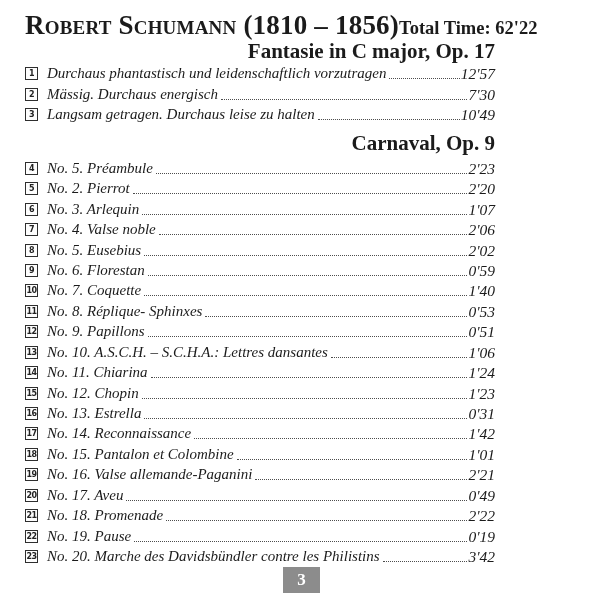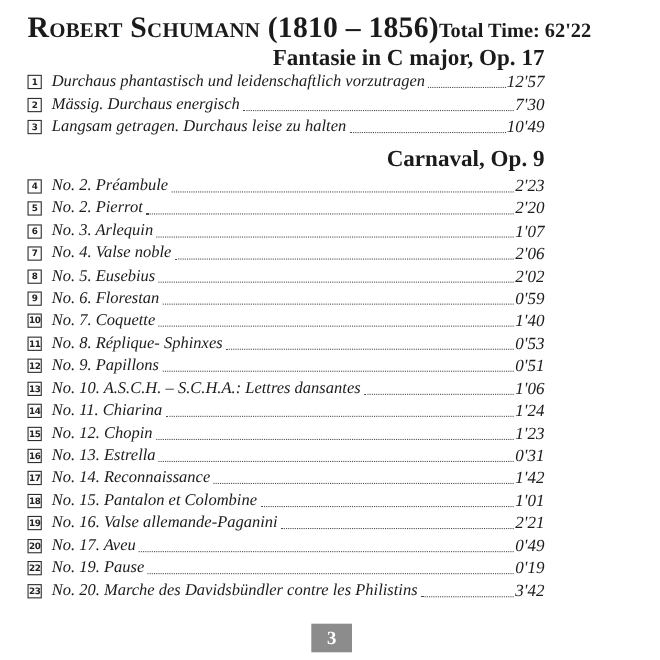--- a/index.html
+++ b/index.html
@@ -136,21 +136,21 @@
     <span class="track-title">Langsam getragen. Durchaus leise zu halten</span>
     <span class="leader"></span>
     <span class="track-time">10'49</span>
   </div>
 </div>
 
   <div class="section-heading second">Carnaval, Op. 9</div>
   <div class="tracks" id="tracks-1">
   <div class="track-row">
     <span class="num-box">4</span>
-    <span class="track-title">No. 2. Préambule</span>
+    <span class="track-title">No. 5. Préambule</span>
     <span class="leader"></span>
     <span class="track-time">2'23</span>
   </div>
 
   <div class="track-row">
     <span class="num-box">5</span>
     <span class="track-title">No. 2. Pierrot</span>
     <span class="leader"></span>
     <span class="track-time">2'20</span>
   </div>
@@ -253,20 +253,26 @@
     <span class="track-time">2'21</span>
   </div>
 
   <div class="track-row">
     <span class="num-box">20</span>
     <span class="track-title">No. 17. Aveu</span>
     <span class="leader"></span>
     <span class="track-time">0'49</span>
   </div>
 
+  <div class="track-row">
+    <span class="num-box">21</span>
+    <span class="track-title">No. 18. Promenade</span>
+    <span class="leader"></span>
+    <span class="track-time">2'22</span>
+  </div>
 
   <div class="track-row">
     <span class="num-box">22</span>
     <span class="track-title">No. 19. Pause</span>
     <span class="leader"></span>
     <span class="track-time">0'19</span>
   </div>
 
   <div class="track-row">
     <span class="num-box">23</span>

